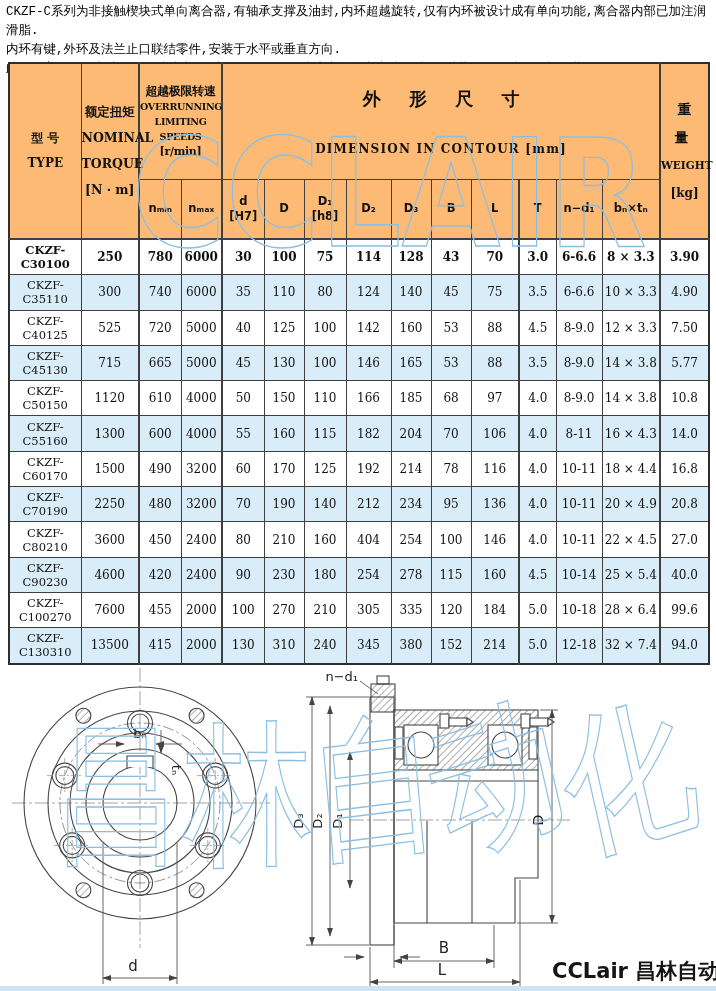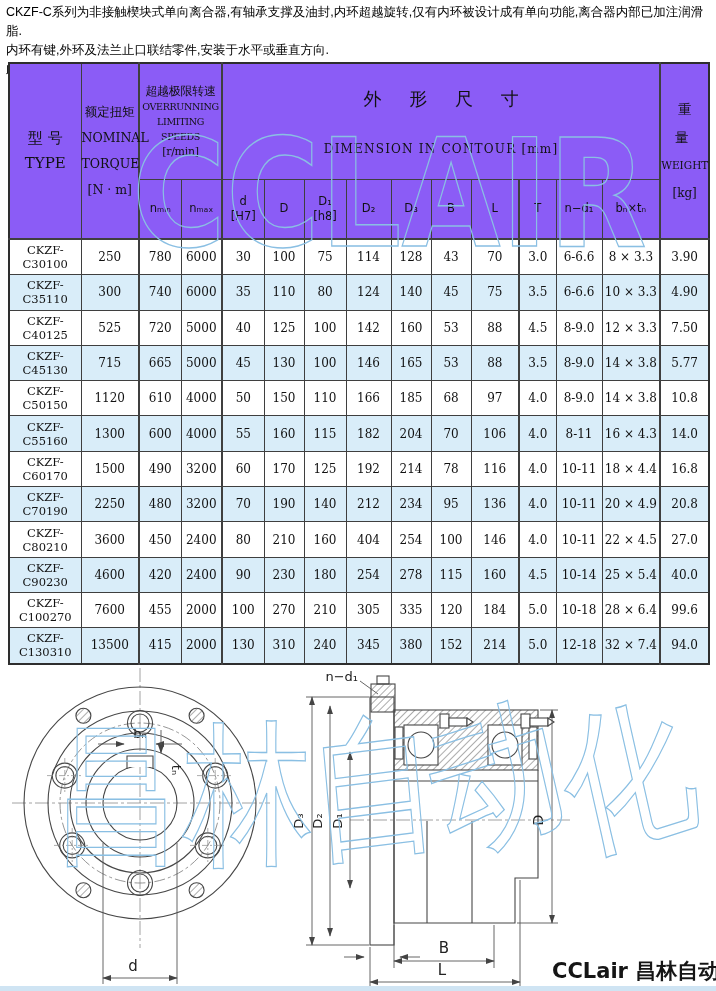--- a/index.html
+++ b/index.html
@@ -1,30 +1,30 @@
 <!DOCTYPE html>
 <html><head>
 <meta charset="utf-8">
 <style>
   html,body{margin:0;padding:0;width:716px;height:991px;background:#fff;overflow:hidden;
     font-family:"DejaVu Serif","Liberation Serif",serif;position:relative;}
-  .intro{position:absolute;top:3px;left:6px;width:706px;font-family:Liberation Sans, sans-serif;
+  .intro{position:absolute;top:3px;left:6px;width:706px;font-family:Liberation Mono, monospace;
     font-size:12.5px;line-height:19px;color:#000;}
   table.spec{position:absolute;left:8px;top:62px;width:700px;border-collapse:collapse;table-layout:fixed;
     border:2px solid #2e2e2e;}
   table.spec th,table.spec td{border:1px solid #3f3f3f;text-align:center;vertical-align:middle;padding:0;
     color:#111;}
-  table.spec thead th{background:#8b5cf6;font-weight:normal;}
+  table.spec thead th{background:#fdba74;font-weight:bold;}
   table.spec .tl{border-left-width:2px;}
-  table.spec tbody tr:first-child td{border-top-width:2px;}
+  table.spec tbody tr:first-child td{border-top-width:2px;font-weight:bold;}
   table.spec tbody tr:nth-child(even){background:#d9edf9;}
   table.spec tbody td{height:34.3px;font-size:12px;}
   table.spec tbody td.model{font-size:11.5px;}
   tr.row1{height:116px;} tr.row2{height:60px;margin-left:9px;}
-  .h-type{font-size:15px;line-height:25px;}
+  .h-type{font-size:12px;line-height:25px;}
   .h-torque{font-size:12.5px;line-height:26px;margin-top:36px;}
   .h-speed .cn{font-size:12px;} .h-speed{font-size:9.5px;line-height:15px;letter-spacing:-0.3px;}
   .h-speed .unit{font-size:11px;}
   .h-dim .cn{font-size:18px;letter-spacing:11px;text-indent:11px;margin-bottom:31px;}
   .h-dim .en{font-size:12px;letter-spacing:1.2px;}
   .h-weight{font-size:10.5px;line-height:28px;}
   .h-weight .cn{font-size:13.5px;letter-spacing:6px;text-indent:6px;}
   .h-weight .unit{font-size:12px;}
   th.sub{font-family:"DejaVu Sans","Liberation Sans",sans-serif;font-size:11.5px;white-space:pre-line;
     line-height:15px;font-weight:normal;}

